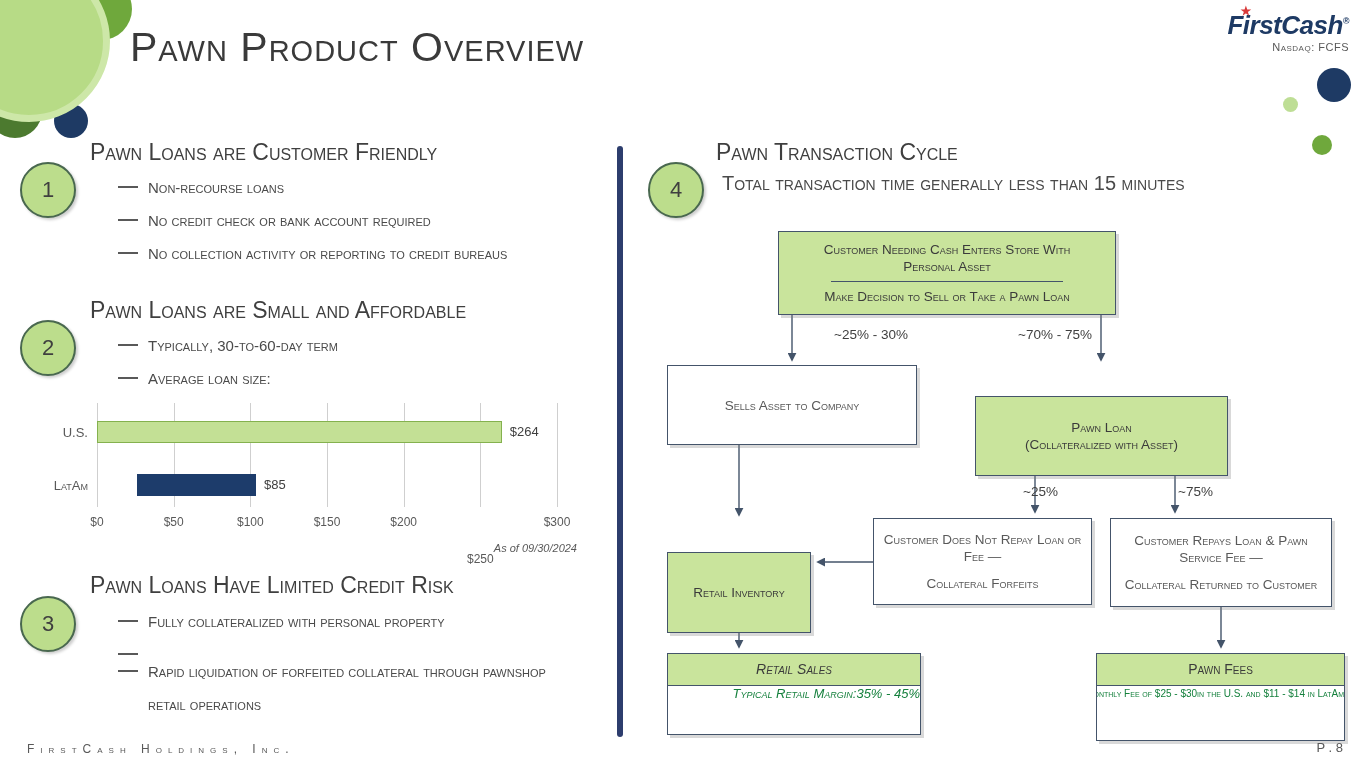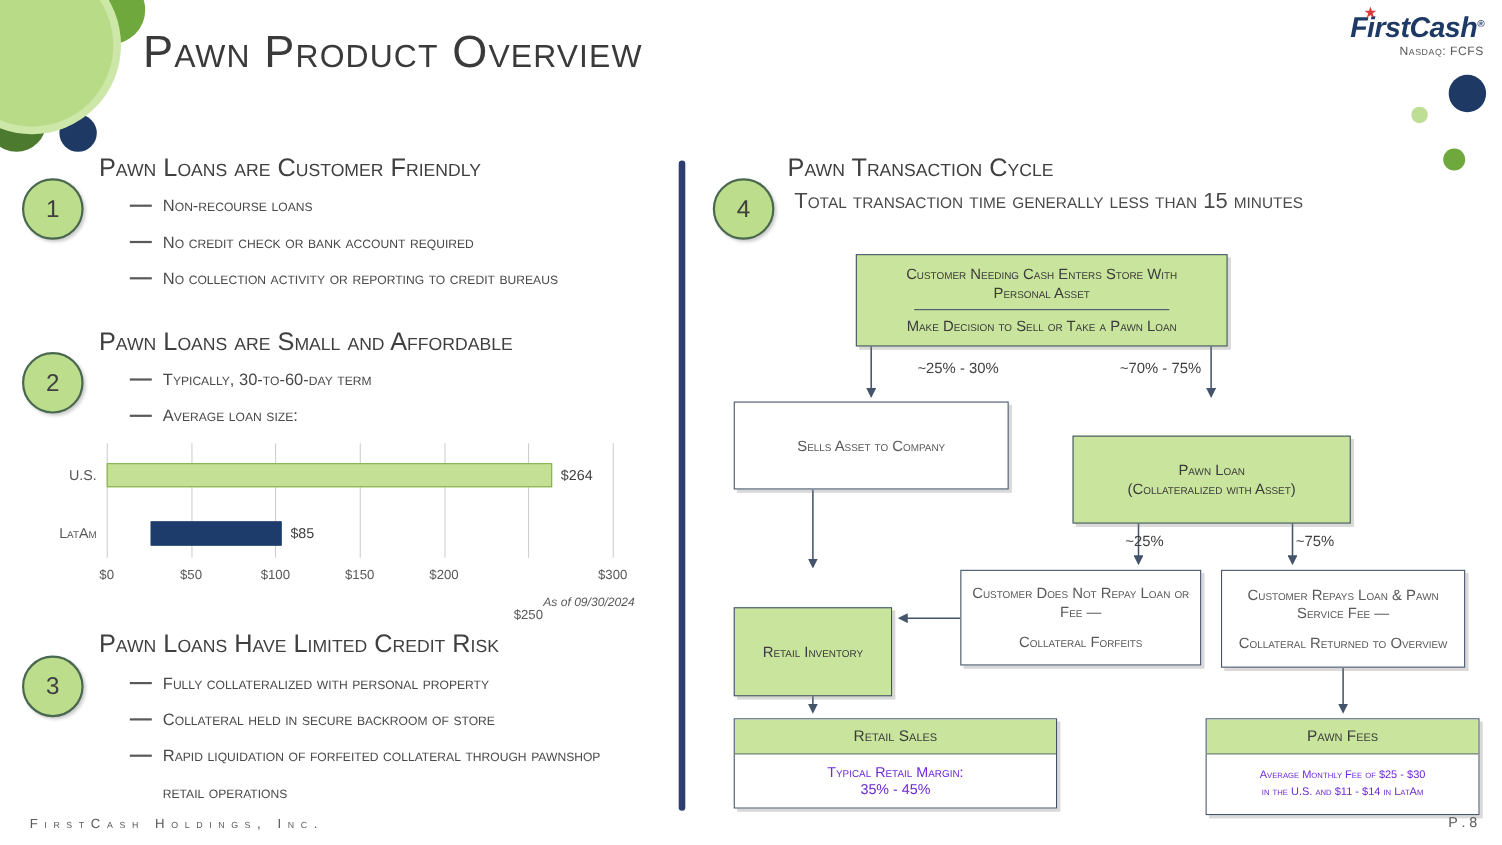--- a/index.html
+++ b/index.html
@@ -64,21 +64,21 @@
     font-size:13.5px; color:#595959; line-height:17px;
   }
   .fc-box.green { background:#c9e49c; color:#3b3b3b;margin-top:31px; }
   .fc-sep { width:232px; height:1px; background:#44546a; margin:6px 0; }
   .nowrap { white-space:nowrap; }
   .w300 { max-width:300px; }
   .gap-top { margin-top:10px; }
   .pct { position:absolute; font-size:13.5px; color:#3f3f3f; white-space:nowrap; font-variant:normal; }
   .outcome { padding:0; overflow:hidden; }
   .outcome-head { width:100%; background:#c9e49c; border-bottom:1px solid #44546a; color:#3b3b3b; font-size:14px; padding:7px 0; flex:none; }
-  .outcome-body { flex:1; width:100%; display:flex; flex-direction:column; justify-content:center; font-size:13px; color:#6d28d9; line-height:16px; background:#fff; }
+  .outcome-body { flex:1; width:100%; display:flex; flex-direction:row; justify-content:flex-end; font-size:13px; color:#15803d; line-height:16px; background:#fff; }
   .outcome-body.small { font-size:10px; }
 
   svg.connectors { position:absolute; left:0; top:0; width:1365px; height:768px; pointer-events:none; }
 
   
   .footer-company { left:27px; top:742px; font-size:12px; letter-spacing:6px; color:#595959; }
   .page-num { right:22px; top:740px; font-size:13px; color:#595959; font-variant:normal; }
 </style>
 </head>
 <body>
@@ -163,21 +163,20 @@
 
 <div class="num-circle" style="left:20px;top:596px;">3</div>
 <h2 class="sec-h" style="left:90px;top:572px;">Pawn Loans Have Limited Credit Risk</h2>
 <div class="bullets" style="left:118px;top:605px;width:480px;">
   <div class="bullet">
       <span class="dash"></span>
       <span class="btext">Fully collateralized with personal property</span>
     </div>
   <div class="bullet">
       <span class="dash"></span>
-      <span class="btext">Collateral held in secure backroom of store</span>
     </div>
   <div class="bullet">
       <span class="dash"></span>
       <span class="btext" style="max-width:430px;">Rapid liquidation of forfeited collateral through pawnshop retail operations</span>
     </div>
 </div>
 
 <div class="divider"></div>
 
 <div class="num-circle" style="left:648px;top:162px;">4</div>
@@ -228,24 +227,24 @@
   <div>Retail Inventory</div>
 </div>
 
 <div class="fc-box" style="left:873px;top:518px;width:219px;height:87px;">
   <div>Customer Does Not Repay Loan or Fee —</div>
   <div class="gap-top">Collateral Forfeits</div>
 </div>
 
 <div class="fc-box" style="left:1110px;top:518px;width:222px;height:89px;">
   <div>Customer Repays Loan &amp; Pawn Service Fee —</div>
-  <div class="gap-top">Collateral Returned to Overview</div>
-</div>
-
-<div class="fc-box outcome" style="left:667px;top:653px;width:294px;height:82px;">
+  <div class="gap-top">Collateral Returned to Customer</div>
+</div>
+
+<div class="fc-box outcome" style="left:667px;top:653px;width:254px;height:82px;font-style:italic;">
   <div class="outcome-head">Retail Sales</div>
   <div class="outcome-body">
     <div class="nowrap">Typical Retail Margin:</div>
     <div class="nowrap">35% - 45%</div>
   </div>
 </div>
 
 <div class="fc-box outcome" style="left:1096px;top:653px;width:249px;height:88px;">
   <div class="outcome-head">Pawn Fees</div>
   <div class="outcome-body small">

